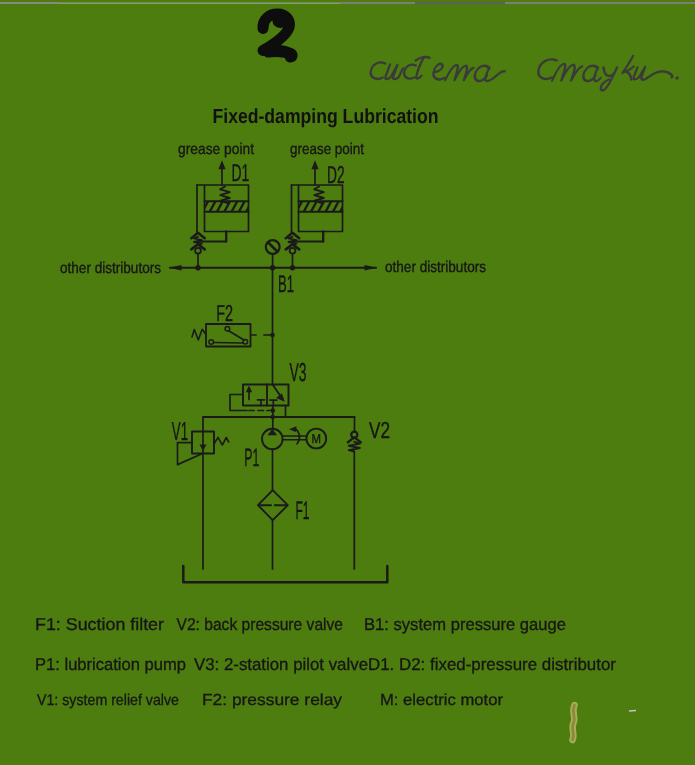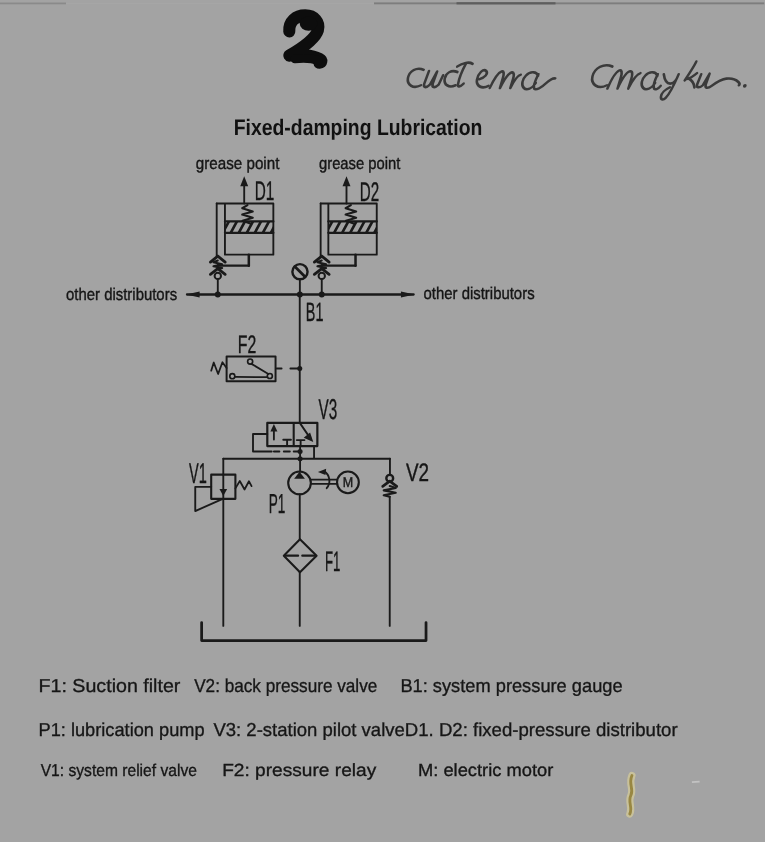--- a/index.html
+++ b/index.html
@@ -1,16 +1,16 @@
 <!DOCTYPE html>
 <html><head>
 <meta charset="utf-8">
 <style>
 html,body{margin:0;padding:0;background:#ffffff;}
-#page{position:relative;width:695px;height:765px;background:#a3a3a3;overflow:hidden;font-family:"Liberation Sans",sans-serif;transform:translateZ(0);will-change:transform;}
+#page{position:relative;width:695px;height:765px;background:#4d7c0f;overflow:hidden;font-family:"Liberation Sans",sans-serif;transform:translateZ(0);will-change:transform;}
 </style>
 </head>
 <body>
 <div id="page">
 <svg width="695" height="765" viewBox="0 0 695 765" text-rendering="geometricPrecision">
 <defs>
 <clipPath id="hb1">
           <rect x="204.5" y="201.3" width="44" height="10.4"></rect>
         </clipPath>
 <clipPath id="hb2">

